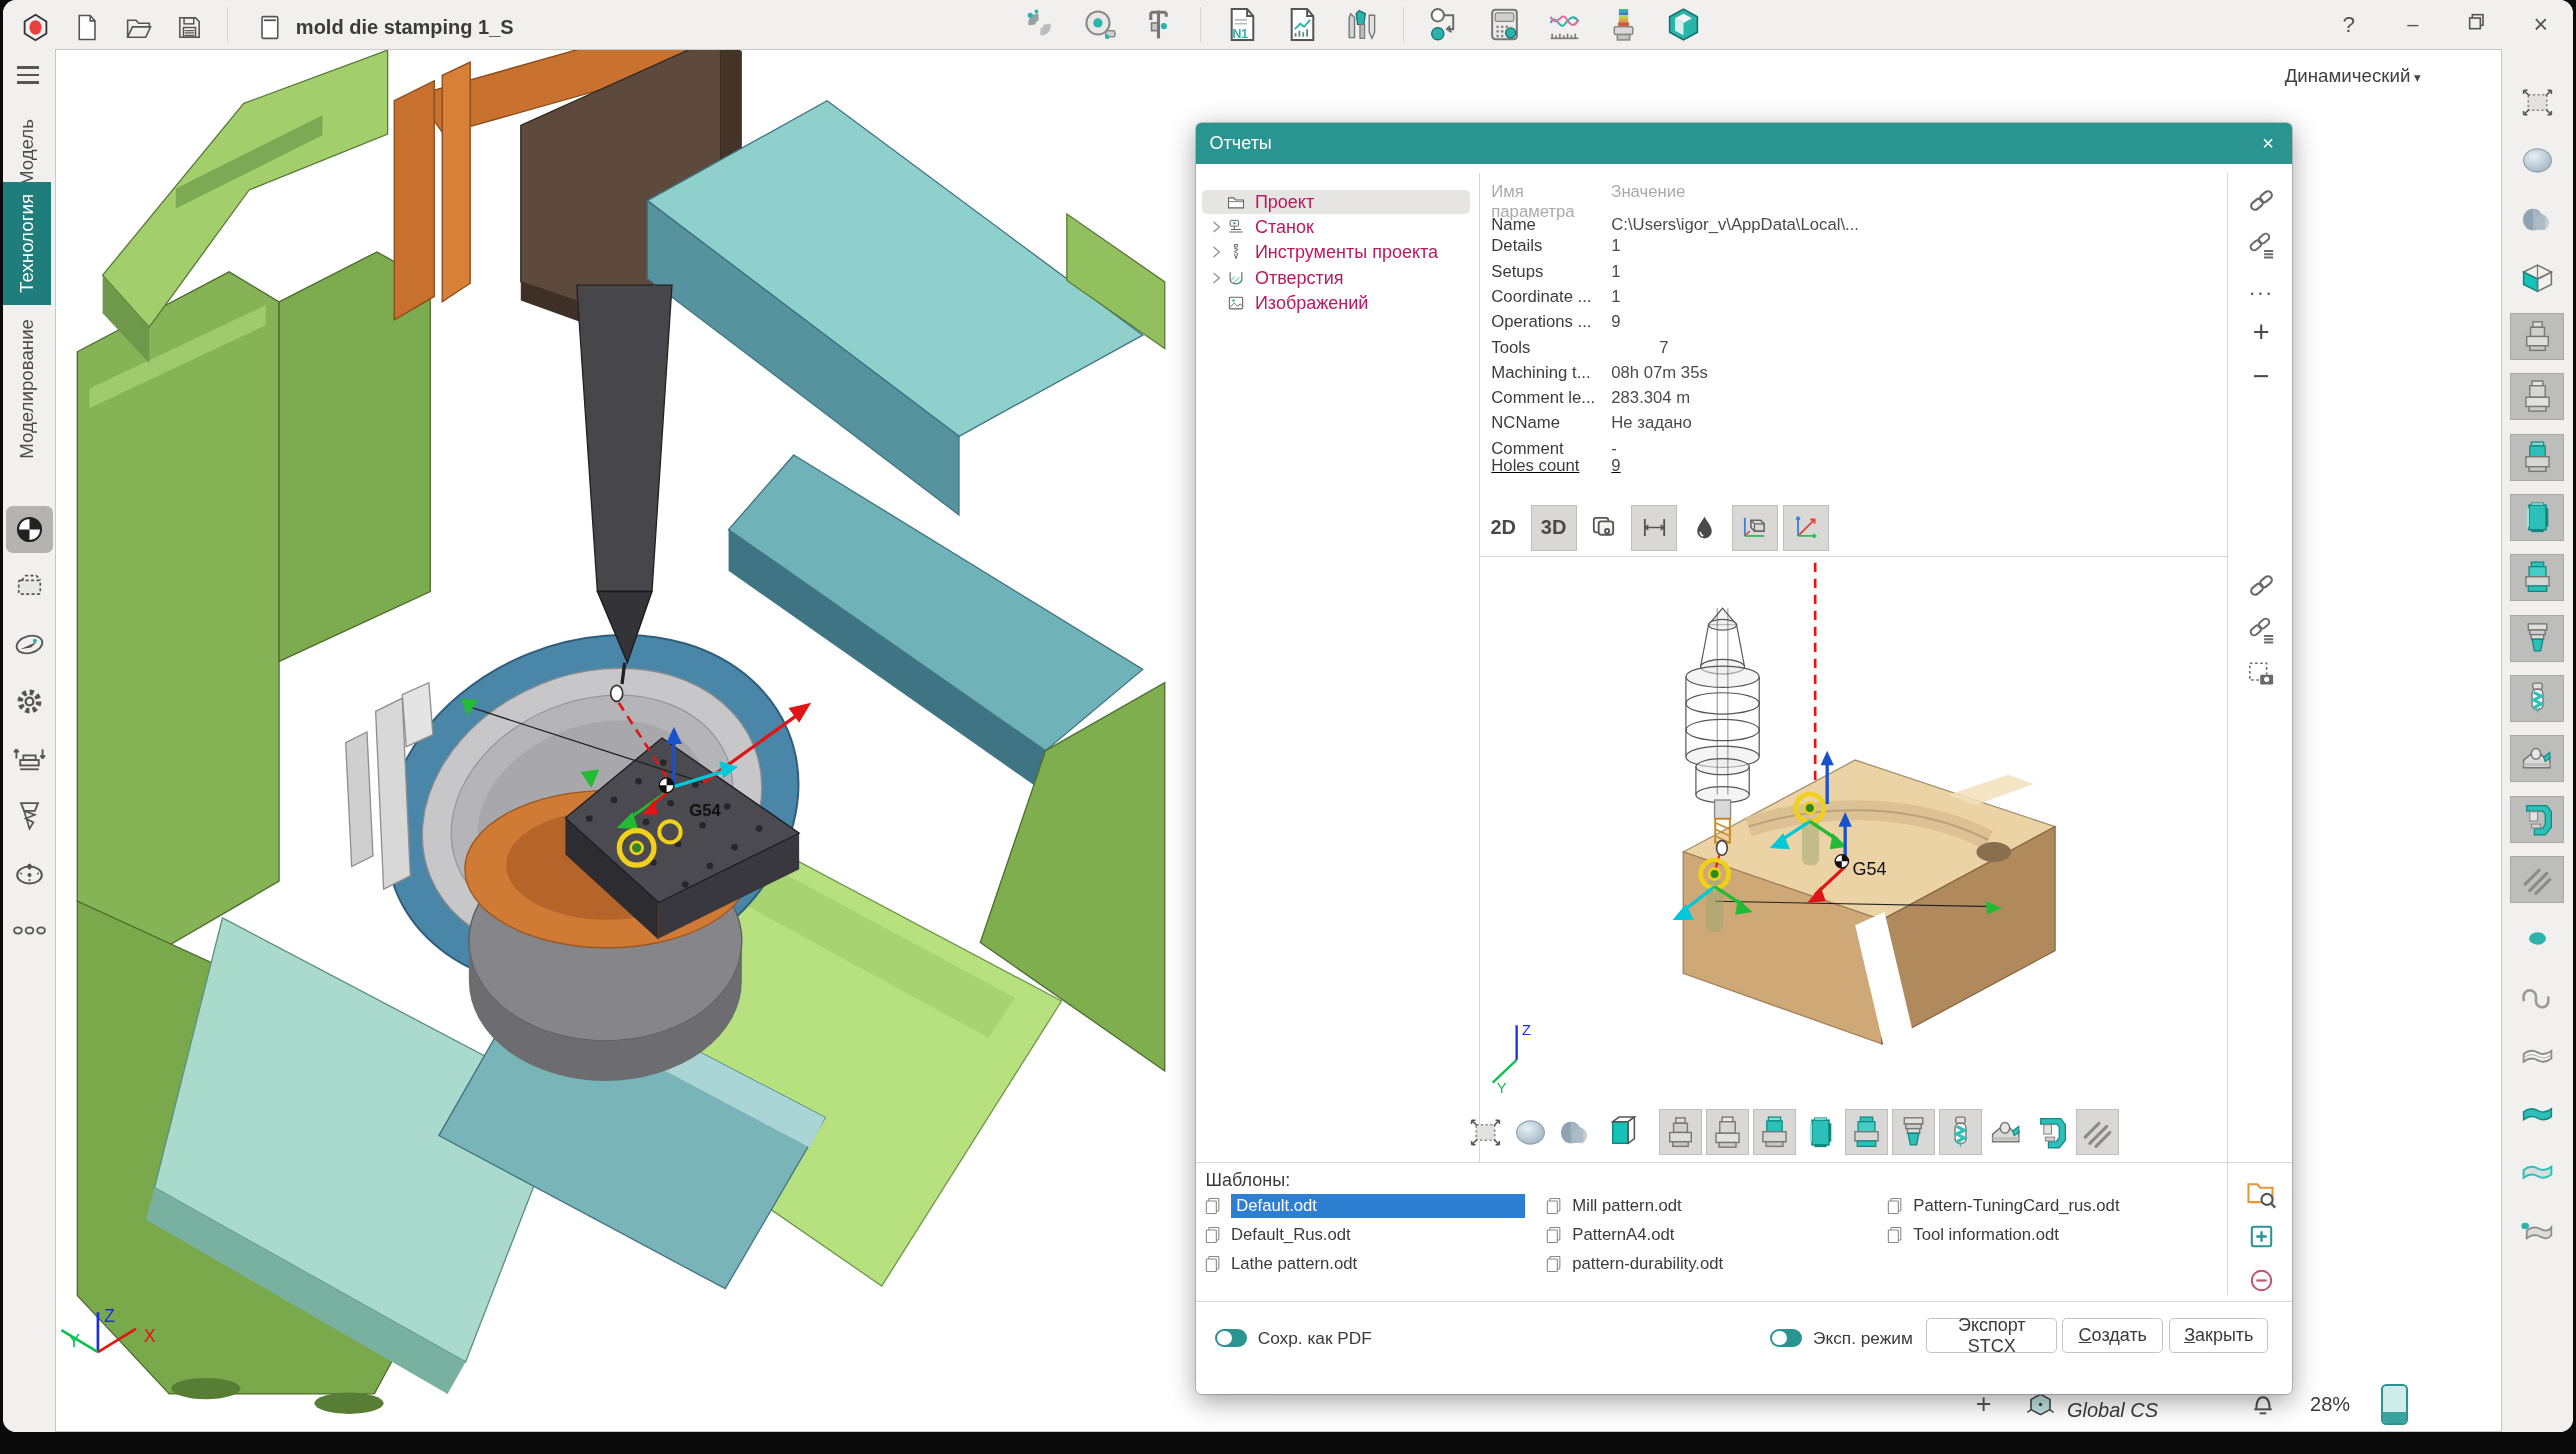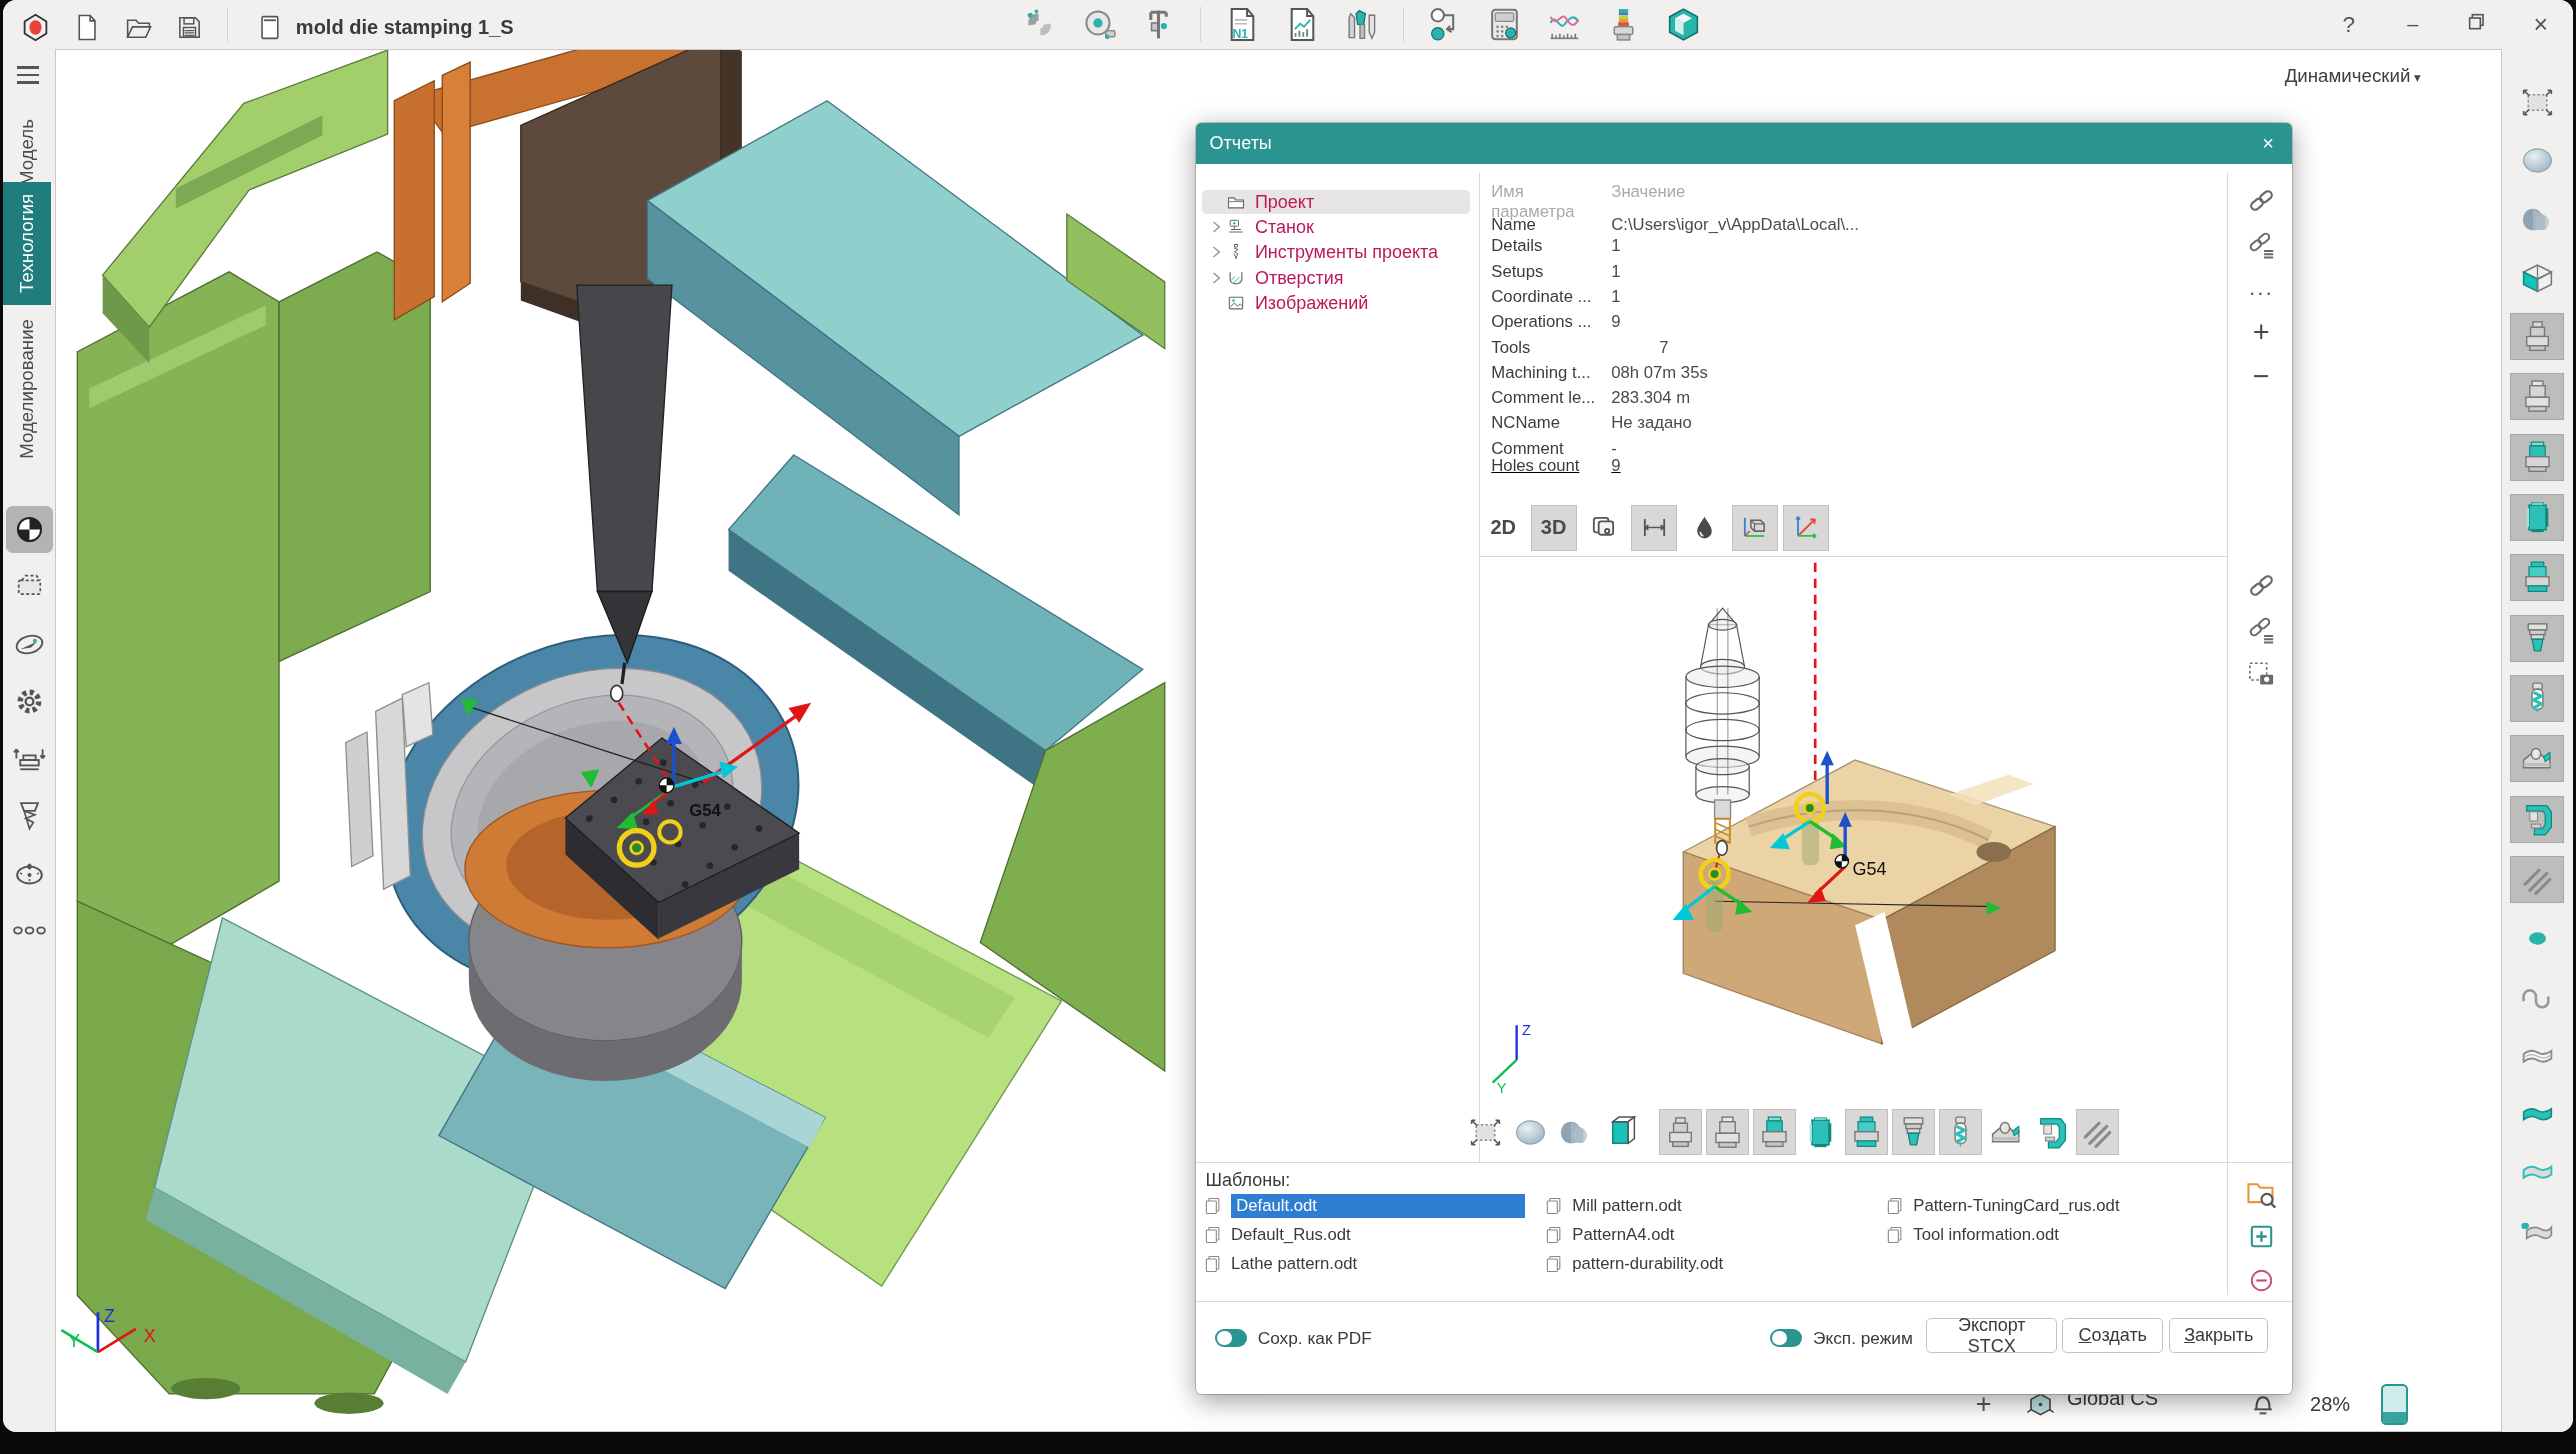--- a/index.html
+++ b/index.html
@@ -676,21 +676,21 @@
       <line x1="63" y1="95" x2="8" y2="62" stroke="#0ac050" stroke-width="4"></line>
       <line x1="63" y1="95" x2="120" y2="60" stroke="#e01515" stroke-width="4"></line>
       <text x="72" y="50" fill="#1a30e0" font-size="27">Z</text>
       <text x="18" y="88" fill="#0ac050" font-size="27">Y</text>
       <text x="132" y="80" fill="#e01515" font-size="27">X</text>
     </svg>
     <div style="position:absolute;left:633px;top:751px;font-size:16.7px;color:#111;font-weight:bold;">G54</div>
 
     <div class="statusbar">
       <div class="txt" style="font-size:27px;color:#555;">+</div>
-      <div style="display:flex;align-items:flex-start;gap:9.3px;">
+      <div style="display:flex;align-items:flex-end;gap:9.3px;font-style:italic;">
         <svg width="35" height="35" viewBox="0 0 48 48">
             <use href="#sy-cscube"></use>
           </svg>
         <span class="txt">Global CS</span>
       </div>
       <div style="width:27px;"></div>
       <svg width="32" height="32" viewBox="0 0 48 48">
           <use href="#sy-bell"></use>
         </svg>
       <span class="txt">28%</span>

